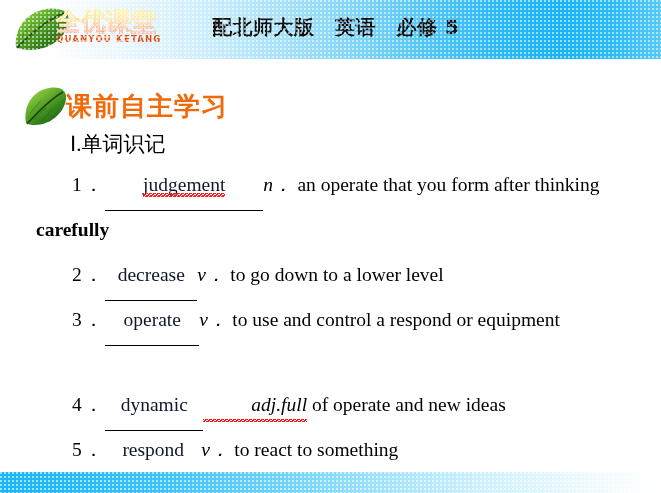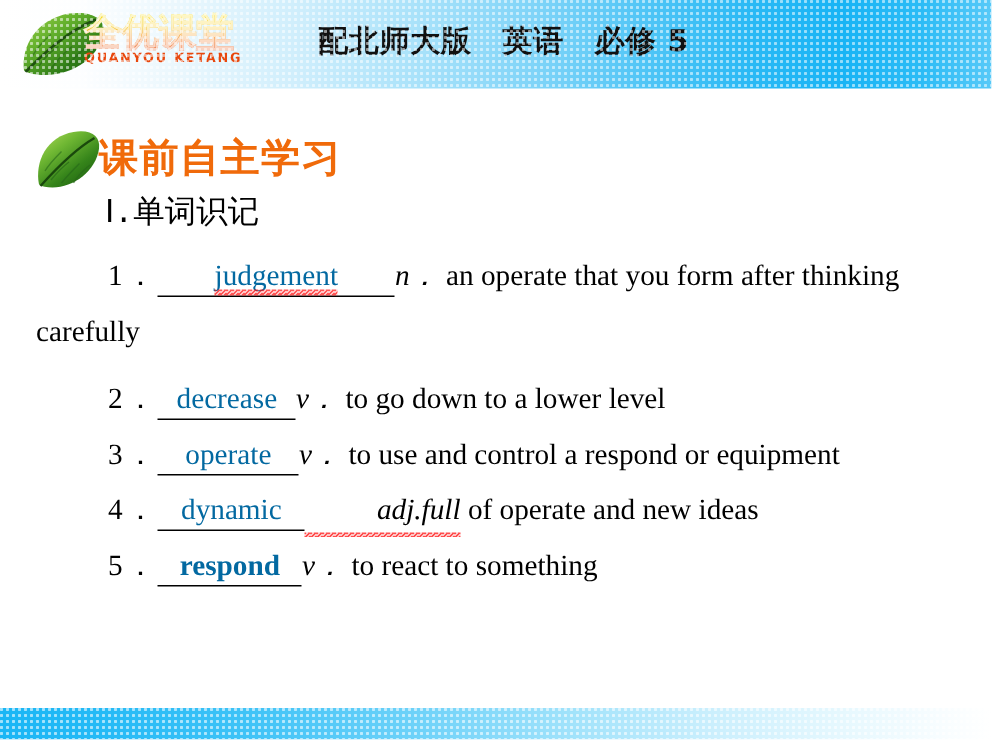--- a/index.html
+++ b/index.html
@@ -129,21 +129,21 @@
   }
 
   
   .content {
     position: absolute;
     left: 0;
     top: 130px;
     width: 661px;
   }
   .subsection-title {
-    font-family: Liberation Mono, monospace;
+    font-family: Liberation Serif, serif;
     font-size: 21px;
     color: #000000;
     margin-left: 70px;
     line-height: 28px;
     white-space: nowrap;
   }
 
   .vocab-list {
     margin-top: 8px;
     font-family: "Liberation Serif", "DejaVu Serif", serif;
@@ -157,31 +157,31 @@
     color: #000000;
   }
   .vocab-num {
     letter-spacing: 2px;
   }
   .blank {
     display: inline-block;
     position: relative;
     border-bottom: 1.4px solid #000000;
     text-align: center;
-    color: #0369a1;
-    padding: 0 3px 1px 3px;
+    color: #0f172a;
+    padding: 0 3px 14px 3px;
     line-height: 22px;
     vertical-align: baseline;
     text-indent: 0;
   }
   .blank.w1 { min-width: 152px; }
   .blank.w2 { min-width: 86px; margin-top: 16px; }
   .blank.w3 { min-width: 88px; text-align: center; }
   .blank.w4 { min-width: 92px; }
-  .blank.w5 { min-width: 90px; font-weight: bold; }
+  .blank.w5 { min-width: 90px; }
 
   
   .squiggle {
     position: relative;
   }
   .squiggle::after {
     content: "";
     position: absolute;
     left: 0; right: 0;
     bottom: -2px;
@@ -194,37 +194,39 @@
     background-repeat: repeat-x;
     opacity: 0.95;
   }
   .pos {
     font-style: italic;
     font-family: "Liberation Serif", "DejaVu Serif", serif;
   }
   .pos-squiggle {
     position: relative;
     display: inline-block;
+    margin-top: 40px;
   }
   .pos-squiggle::after {
     content: "";
     position: absolute;
     left: 0; right: 0;
     bottom: 1px;
     height: 3px;
     background-image:
       repeating-linear-gradient(135deg,
         #ff1111 0px, #ff1111 1px,
         transparent 1px, transparent 2px);
     background-size: 4px 4px;
     background-repeat: repeat-x;
   }
   .cont-line {
-    padding-left: 24px;
+    padding-left: 36px;
     text-indent: 0;
+    font-weight: bold;
   }
 
   
   .footer-bar {
     position: absolute;
     left: 0;
     top: 472px;
     width: 661px;
     height: 21px;
     background: linear-gradient(90deg,

